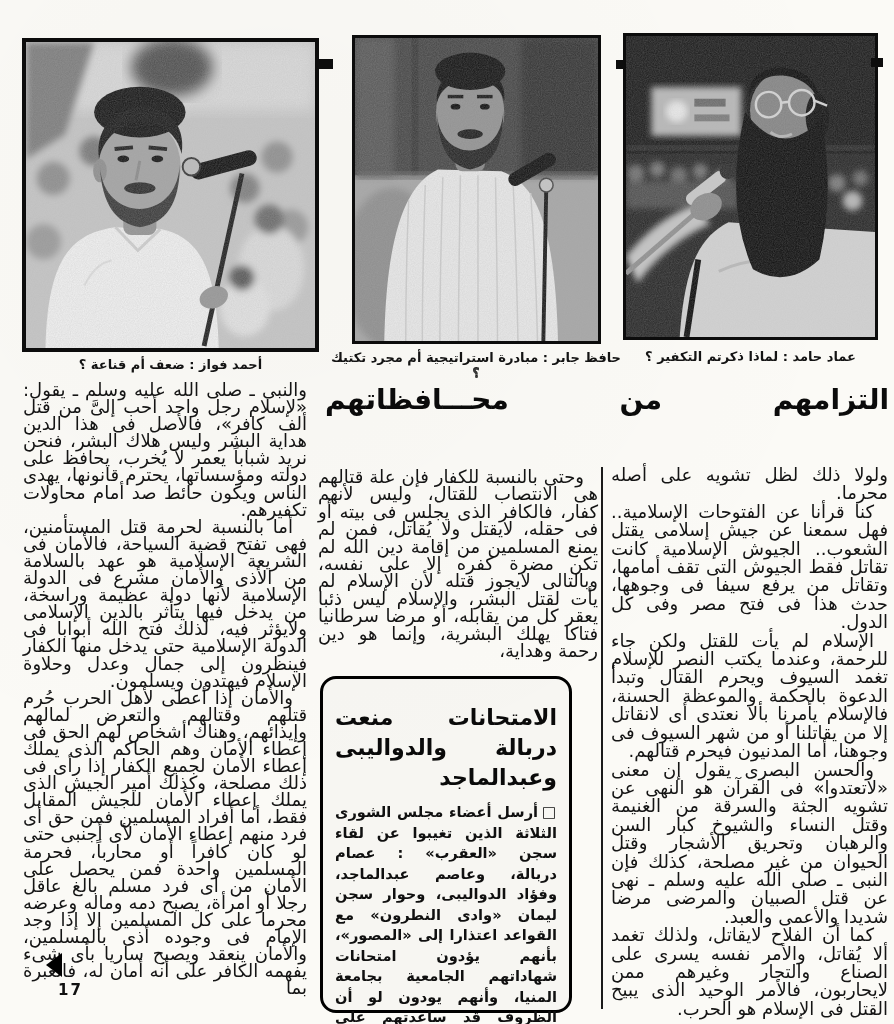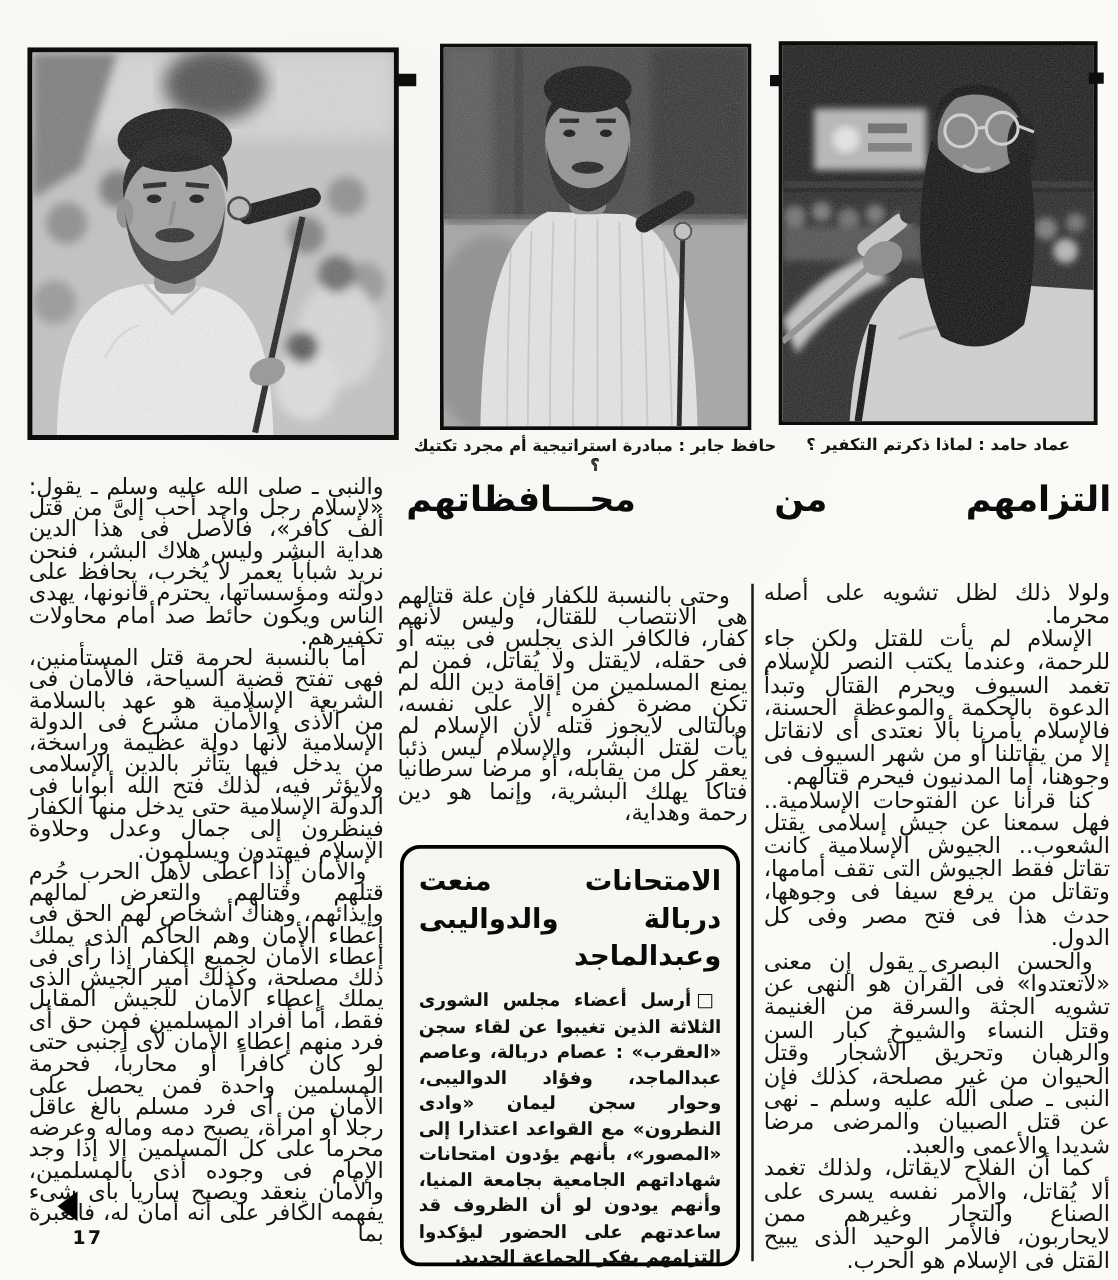--- a/index.html
+++ b/index.html
@@ -31,22 +31,22 @@
        box-shadow:4px 4px 0 #000;vertical-align:-2px;margin-left:5px;}
   
   .col{position:absolute;direction:rtl;text-align:justify;font-size:18px;line-height:17.4px;color:#141414;}
   .col p{margin:0;text-indent:14px;}
   .col p.ni{text-indent:0;}
   #col-left{left:23px;top:381px;width:284px;line-height:17.1px;}
   #col-mid{left:318px;top:468px;width:280px;}
   #col-right{left:611px;top:466px;width:277px;line-height:18.4px;}
   .vrule{position:absolute;left:601px;top:467px;width:2px;height:542px;background:#1a1a1a;}
   
-  .box{position:absolute;left:320px;top:676px;width:272px;height:337px;box-sizing:border-box;
-       border:3px solid #000;border-radius:16px;padding:12px 12px 10px;direction:rtl;background:rgba(0,0,0,0.015);}
+  .box{position:absolute;left:320px;top:676px;width:252px;height:337px;box-sizing:border-box;
+       border:3px solid #000;border-radius:16px;padding:24px 12px 10px;direction:rtl;background:rgba(0,0,0,0.015);}
   .box-title{font-weight:800;font-size:22px;line-height:30px;color:#0a0a0a;
              text-align:justify;text-align-last:justify;}
   .box-body{margin-top:9px;font-weight:700;font-size:14.6px;line-height:20.5px;text-align:justify;color:#101010;}
   .box-bullet{font-weight:700;font-size:15px;margin-left:4px;}
   
   .tri{position:absolute;left:46px;top:953px;width:0;height:0;
        border-top:12px solid transparent;border-bottom:12px solid transparent;border-right:16px solid #000;}
   .pagenum{position:absolute;left:58px;top:981px;font-size:15px;font-weight:700;letter-spacing:2px;color:#111;}
 </style>
 </head>
@@ -221,20 +221,21 @@
         <ellipse cx="82" cy="174" rx="17" ry="13" fill="#8c8c8c" transform="rotate(-30 82 174)"></ellipse>
       </g>
       <rect width="255" height="307" filter="url(#g3)"></rect>
     </svg>
   </div>
 
   <div class="tab" style="left:318px;top:59px;width:15px;height:10px;"></div>
   <div class="tab" style="left:616px;top:60px;width:8px;height:9px;"></div>
   <div class="tab" style="left:871px;top:58px;width:12px;height:9px;"></div>
 
+  <div class="caption" id="caption-1">أحمد فواز : ضعف أم قناعة ؟</div>
   <div class="caption" id="caption-2">حافظ جابر : مبادرة استراتيجية أم مجرد تكتيك ؟</div>
   <div class="caption" id="caption-2b">؟</div>
   <div class="caption" id="caption-3">عماد حامد : لماذا ذكرتم التكفير ؟</div>
 
   <div class="headline">
     <div class="hline">التزامهم من محـــافظاتهم</div>
   </div>
 
   <div class="vrule"></div>
 
@@ -243,22 +244,22 @@
     <p>أما بالنسبة لحرمة قتل المستأمنين، فهى تفتح قضية السياحة، فالأمان فى الشريعة الإسلامية هو عهد بالسلامة من الأذى والأمان مشرع فى الدولة الإسلامية لأنها دولة عظيمة وراسخة، من يدخل فيها يتأثر بالدين الإسلامى ولايؤثر فيه، لذلك فتح الله أبوابا فى الدولة الإسلامية حتى يدخل منها الكفار فينظرون إلى جمال وعدل وحلاوة الإسلام فيهتدون ويسلمون.</p>
     <p>والأمان إذا أعطى لأهل الحرب حُرم قتلهم وقتالهم والتعرض لمالهم وإيذائهم، وهناك أشخاص لهم الحق فى إعطاء الأمان وهم الحاكم الذى يملك إعطاء الأمان لجميع الكفار إذا رأى فى ذلك مصلحة، وكذلك أمير الجيش الذى يملك إعطاء الأمان للجيش المقابل فقط، أما أفراد المسلمين فمن حق أى فرد منهم إعطاء الأمان لأى أجنبى حتى لو كان كافراً أو محارباً، فحرمة المسلمين واحدة فمن يحصل على الأمان من أى فرد مسلم بالغ عاقل رجلا أو امرأة، يصبح دمه وماله وعرضه محرما على كل المسلمين إلا إذا وجد الإمام فى وجوده أذى بالمسلمين، والأمان ينعقد ويصبح ساريا بأى شىء يفهمه الكافر على أنه أمان له، فالعبرة بما</p>
   </div>
 
   <div class="col" id="col-mid">
     <p>وحتى بالنسبة للكفار فإن علة قتالهم هى الانتصاب للقتال، وليس لأنهم كفار، فالكافر الذى يجلس فى بيته أو فى حقله، لايقتل ولا يُقاتل، فمن لم يمنع المسلمين من إقامة دين الله لم تكن مضرة كفره إلا على نفسه، وبالتالى لايجوز قتله لأن الإسلام لم يأت لقتل البشر، والإسلام ليس ذئبا يعقر كل من يقابله، أو مرضا سرطانيا فتاكا يهلك البشرية، وإنما هو دين رحمة وهداية،</p>
   </div>
 
   <div class="col" id="col-right">
     <p class="ni">ولولا ذلك لظل تشويه على أصله محرما.</p>
+    <p>كنا قرأنا عن الفتوحات الإسلامية.. فهل سمعنا عن جيش إسلامى يقتل الشعوب.. الجيوش الإسلامية كانت تقاتل فقط الجيوش التى تقف أمامها، وتقاتل من يرفع سيفا فى وجوهها، حدث هذا فى فتح مصر وفى كل الدول.</p>
     <p>الإسلام لم يأت للقتل ولكن جاء للرحمة، وعندما يكتب النصر للإسلام تغمد السيوف ويحرم القتال وتبدأ الدعوة بالحكمة والموعظة الحسنة، فالإسلام يأمرنا بألا نعتدى أى لانقاتل إلا من يقاتلنا أو من شهر السيوف فى وجوهنا، أما المدنيون فيحرم قتالهم.</p>
-    <p>كنا قرأنا عن الفتوحات الإسلامية.. فهل سمعنا عن جيش إسلامى يقتل الشعوب.. الجيوش الإسلامية كانت تقاتل فقط الجيوش التى تقف أمامها، وتقاتل من يرفع سيفا فى وجوهها، حدث هذا فى فتح مصر وفى كل الدول.</p>
     <p>والحسن البصرى يقول إن معنى «لاتعتدوا» فى القرآن هو النهى عن تشويه الجثة والسرقة من الغنيمة وقتل النساء والشيوخ كبار السن والرهبان وتحريق الأشجار وقتل الحيوان من غير مصلحة، كذلك فإن النبى ـ صلى الله عليه وسلم ـ نهى عن قتل الصبيان والمرضى مرضا شديدا والأعمى والعبد.</p>
     <p>كما أن الفلاح لايقاتل، ولذلك تغمد ألا يُقاتل، والأمر نفسه يسرى على الصناع والتجار وغيرهم ممن لايحاربون، فالأمر الوحيد الذى يبيح القتل فى الإسلام هو الحرب.</p>
   </div>
 
   <div class="box">
     <div class="box-title">الامتحانات منعت دربالة والدواليبى وعبدالماجد</div>
     <div class="box-body">
       <span class="box-bullet">□</span><span>أرسل أعضاء مجلس الشورى الثلاثة الذين تغيبوا عن لقاء سجن «العقرب» : عصام دربالة، وعاصم عبدالماجد، وفؤاد الدواليبى، وحوار سجن ليمان «وادى النطرون» مع القواعد اعتذارا إلى «المصور»، بأنهم يؤدون امتحانات شهاداتهم الجامعية بجامعة المنيا، وأنهم يودون لو أن الظروف قد ساعدتهم على الحضور ليؤكدوا التزامهم بفكر الجماعة الجديد.</span>
     </div>
   </div>

